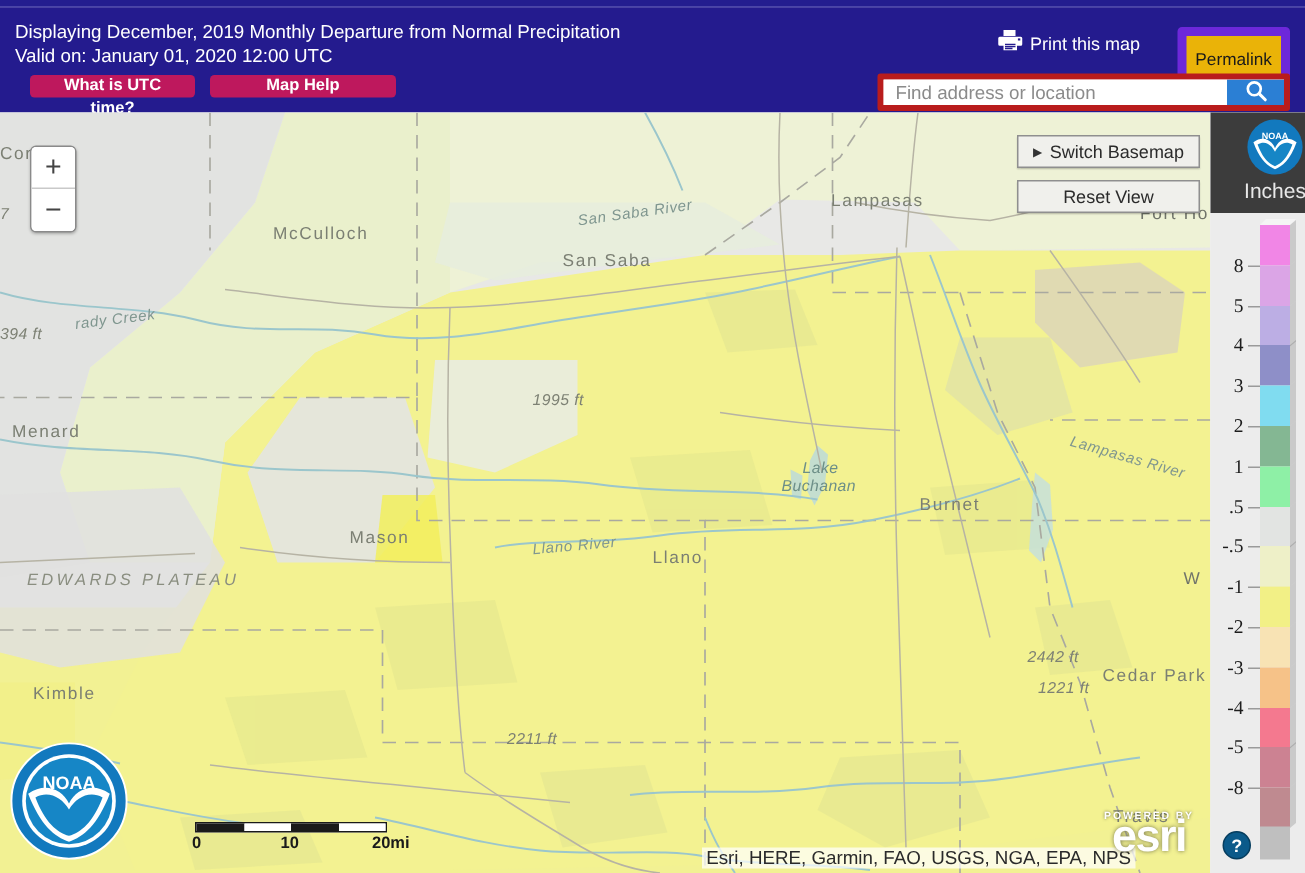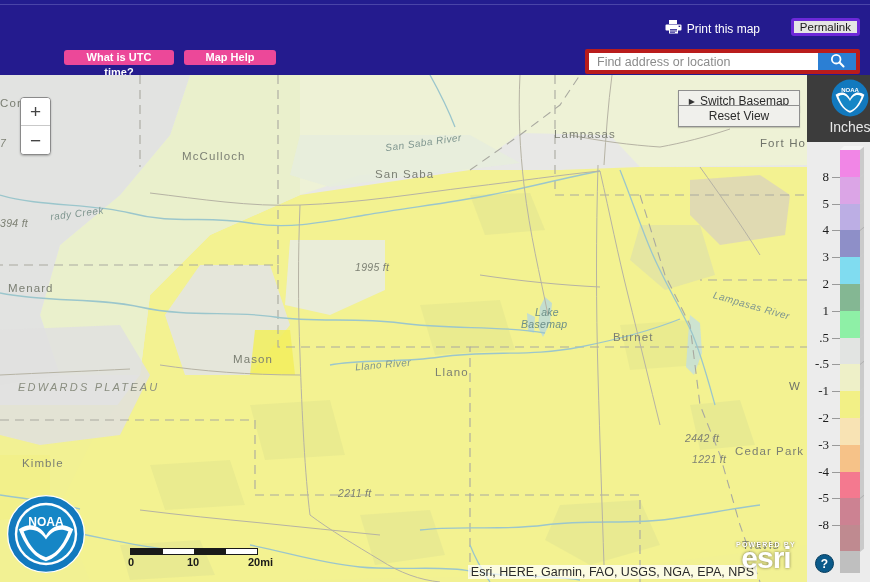--- a/index.html
+++ b/index.html
@@ -22,49 +22,48 @@
     position:absolute; top:5px; left:0; width:870px; height:70px;
     background:#241b8e;
     color:#ffffff;
   }
   #title-block{ position:absolute; left:10px; top:8px; }
   #title-line1{ font-size:12.5px; line-height:16px; white-space:nowrap; }
   #title-line2{ font-size:12.5px; line-height:16px; white-space:nowrap; }
 
   .pillbtn{
     display:inline-block;
-    background:#ec4899;
+    background:#be185d;
     color:#ffffff;
     font-size:11px;
     font-weight:bold;
     border:none;
     border-radius:3px;
     text-align:center;
     cursor:pointer;
     line-height:15px;
     padding:0 8px;
-    margin-left:44px;
   }
   #utc-btn{ position:absolute; left:20px; top:45px; width:110px; height:15px; }
-  #maphelp-btn{ position:absolute; left:140px; top:45px; width:92px; height:15px; }
+  #maphelp-btn{ position:absolute; left:140px; top:45px; width:124px; height:15px; }
 
   #print-wrap{
     position:absolute; right:110px; top:14px;
     display:flex; align-items:center; gap:5px; cursor:pointer;
   }
   #print-label{ font-size:12px; color:#ffffff; white-space:nowrap; }
 
   #permalink-btn{
     position:absolute; right:10px; top:13px;
-    background:#e5e5e5;
+    background:#eab308;
     color:#1a1a1a;
     font-size:11.5px;
-    border:3px solid #6d28d9;
+    border:6px solid #6d28d9;
     border-radius:3px;
-    padding:0 6px;
+    padding:10px 6px;
     cursor:pointer;
     white-space:nowrap;
   }
 
   #search-wrap{
     position:absolute; right:10px; top:44px;
     display:flex; height:25px; width:275px;
     border:4px solid #b91c1c;
     background:#ffffff;
     border-radius:2px;
@@ -132,21 +131,21 @@
     background:#f0f0ec;
     border:1px solid #8f8f8f;
     font-size:12px;
     color:#2b2b2b;
     cursor:pointer;
     font-family:"Liberation Sans", sans-serif;
     display:flex; align-items:center; justify-content:center;
     box-shadow:0 1px 1px rgba(0,0,0,.18);
   }
   #switch-basemap{ right:7px; top:15px; width:122px; height:22px; }
-  #reset-view{ right:7px; top:30px; width:122px; height:22px;margin-left:40px; }
+  #reset-view{ right:7px; top:45px; width:122px; height:22px;margin-left:40px; }
   #basemap-caret{ margin-right:5px; font-size:8px; color:#333; }
 
   
   #scalebar{ position:absolute; left:130px; bottom:12px; width:135px; }
   #scale-track{
     height:7px; width:128px;
     background:#ffffff;
     border:1.5px solid #1a1a1a;
     display:flex;
   }
@@ -242,20 +241,24 @@
     background:#bfbfbf;
   }
 </style>
 </head>
 <body>
 
 <div id="topstrip"></div>
 
 <div id="header">
 
+  <div id="title-block">
+    <div id="title-line1">Displaying December, 2019 Monthly Departure from Normal Precipitation</div>
+    <div id="title-line2">Valid on: January 01, 2020 12:00 UTC</div>
+  </div>
 
   <button class="pillbtn" id="utc-btn">What is UTC time?</button>
   <button class="pillbtn" id="maphelp-btn">Map Help</button>
 
   <div id="print-wrap">
     <span>
       <svg width="17" height="15" viewBox="0 0 17 15">
         <path d="M4 1 h8 l0 4 h-8 z" fill="#ffffff"></path>
         <path d="M1.5 5.5 h14 a1 1 0 0 1 1 1 v4 a1 1 0 0 1 -1 1 h-14 a1 1 0 0 1 -1 -1 v-4 a1 1 0 0 1 1 -1 z" fill="#ffffff"></path>
         <rect x="4" y="9.5" width="9" height="5" fill="#ffffff"></rect>
@@ -392,21 +395,21 @@
       <div class="maplabel county" style="left: 613px; top: 256px;">Burnet</div>
       <div class="maplabel county" style="left: 22px; top: 382px;">Kimble</div>
       <div class="maplabel county" style="left: 742px; top: 464px;">Travis</div>
       <div class="maplabel county" style="left: 735px; top: 370px;">Cedar Park</div>
       <div class="maplabel county" style="left: 0px; top: 22px;">Con</div>
       <div class="maplabel river" style="left: 385px; top: 62px; transform: rotate(-8deg);">San Saba River</div>
       <div class="maplabel river" style="left: 355px; top: 284px; transform: rotate(-5deg);">Llano River</div>
       <div class="maplabel river" style="left: 712px; top: 225px; transform: rotate(16deg);">Lampasas River</div>
       <div class="maplabel river" style="left: 50px; top: 133px; transform: rotate(-7deg);">rady Creek</div>
       <div class="maplabel lake" style="left: 535px; top: 231px;">Lake</div>
-      <div class="maplabel lake" style="left: 521px; top: 243px;">Basemap</div>
+      <div class="maplabel lake" style="left: 521px; top: 243px;">Buchanan</div>
       <div class="maplabel elev" style="left: 0px; top: 142px;">394 ft</div>
       <div class="maplabel elev" style="left: 355px; top: 186px;">1995 ft</div>
       <div class="maplabel elev" style="left: 338px; top: 412px;">2211 ft</div>
       <div class="maplabel elev" style="left: 685px; top: 357px;">2442 ft</div>
       <div class="maplabel elev" style="left: 692px; top: 378px;">1221 ft</div>
       <div class="maplabel elev" style="left: 0px; top: 62px;">7</div>
       <div class="maplabel region" style="left: 18px; top: 306px;">EDWARDS PLATEAU</div>
       <div class="maplabel city" style="left: 760px; top: 62px;">Fort Ho</div>
       <div class="maplabel city" style="left: 789px; top: 305px;">W</div>
     </div>

